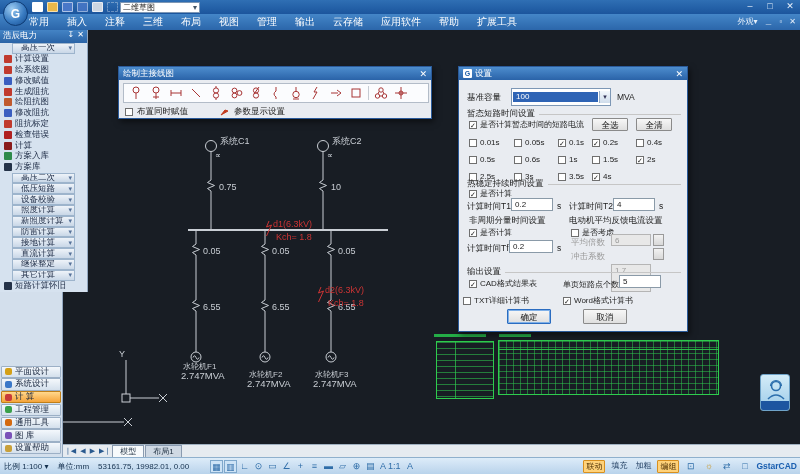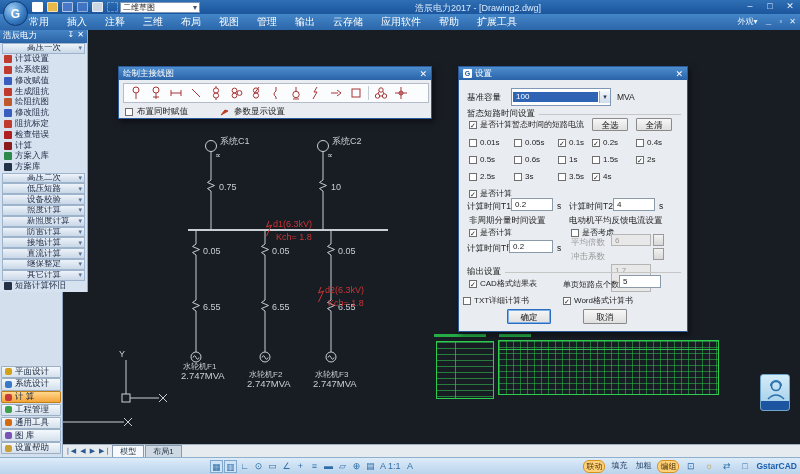--- a/index.html
+++ b/index.html
@@ -18,21 +18,21 @@
 .winbtns span{width:14px;text-align:center}
 .menu-items{display:flex;gap:0;margin-left:20px}
 .mi{color:#fff;font-size:10px;padding:2px 9px;cursor:default}
 .tb2-right{position:absolute;right:4px;top:16px;display:flex;gap:7px;color:#e6effa;font-size:8px;align-items:center}
 
 .palette{position:absolute;left:0;top:30px;width:88px;height:262px;background:#d6e2ef;border-right:1px solid #92a7bf;z-index:4}
 .phead{height:13px;background:linear-gradient(#4484c5,#2a63a6);color:#fff;font-size:8.5px;display:flex;align-items:flex-start;padding:0 3px}
 .phead .sp{flex:1}
 .phead i{font-style:normal;font-size:8px;margin-left:3px}
 .prow{height:10.8px;display:flex;align-items:center;font-size:8.5px;color:#1c2a44;overflow:hidden}
-.pg{margin:0 2px;background:linear-gradient(#eef3f9,#c9d7e7);border:1px solid #9db4cc;padding-left:24px}
+.pg{margin:0 12px;background:linear-gradient(#eef3f9,#c9d7e7);border:1px solid #9db4cc;padding-left:8px}
 .pgl{flex:1}
 .pga{color:#56729a;font-size:7px;margin-right:2px}
 .pi{padding-left:4px;gap:3px}
 .pic{width:8px;height:8px;border-radius:1px;flex:none}
 
 .navcol{position:absolute;left:0;top:292px;width:63px;height:165px;background:#d3dfec;border-right:1px solid #92a7bf;z-index:4;display:flex;flex-direction:column;justify-content:flex-end;padding-bottom:2px}
 .nbtn{height:12.2px;margin:.6px 1px;background:linear-gradient(#f4f8fc,#d4e0ec);border:1px solid #9cb0c6;border-radius:1px;display:flex;align-items:center;gap:3px;font-size:8.5px;color:#16243c;padding-left:3px}
 .nbtn.on{background:linear-gradient(#ffd88e,#f5a43a);border-color:#c07f18}
 .nic{width:7px;height:7px;border-radius:2px;flex:none}
 
@@ -86,21 +86,21 @@
 .tnav{color:#2a5a8f;font-size:7px;padding:0 2px}
 .tab{padding:0 7px;height:12px;line-height:12px;border:1px solid #8a9bb0;border-bottom:none;background:#cfd9e4;margin-right:1px}
 .tab.on{background:#f7fafc;font-weight:normal}
 .status{position:absolute;left:0;top:457px;width:800px;height:17px;background:linear-gradient(#ddecf9,#b9d3eb);border-top:1px solid #8fb0cd;z-index:5;display:flex;align-items:center;font-size:8px;color:#14304e}
 .st-left{display:flex;gap:9px;margin-left:4px;align-items:center}
 .st-icons{position:absolute;left:210px;display:flex;gap:1px;align-items:center}
 .sic{width:13px;height:13px;text-align:center;line-height:13px;color:#2f6da8;font-size:9px}
 .sic.on{background:#cde3f6;border:1px solid #7fa8cc}
 .st-right{position:absolute;right:3px;display:flex;gap:5px;align-items:center}
 .tg{padding:0 2px;color:#1c3a5e}
-.tg.on{background:#ffd27a;border:1px solid #d89020;border-radius:6px;color:#4a2c00}
+.tg.on{background:#ffd27a;border:1px solid #d89020;border-radius:1px;color:#4a2c00}
 .brand{color:#1a5fb0;font-weight:bold;font-size:8.5px}
 </style>
 </head>
 <body>
 
 <div class="screen">
 
   <div class="tb1">
     <div class="qat">
       <span class="qi" style="background:#fff"></span>
@@ -108,21 +108,20 @@
       <span class="qi" style="background:#4a78c8"></span>
       <span class="qi" style="background:#4a78c8;opacity:.8"></span>
       <span class="qi" style="background:#ccd6e2"></span>
       <span class="qi" style="background:none;border-style:dashed;opacity:.6"></span>
       <span class="qi" style="background:none;border-style:dashed;opacity:.45"></span>
     </div>
     <div class="combo-ws">
       <span>二维草图</span>
       <span style="color:#456">▾</span>
     </div>
-    <span class="wtitle">浩辰电力2017 - [Drawing2.dwg]</span>
     <div class="winbtns">
       <span>–</span>
       <span>□</span>
       <span>✕</span>
     </div>
   </div>
   <div class="logo">G</div>
 
   <div class="tb2">
     <div class="menu-items" id="menu-items">
@@ -512,20 +511,24 @@
         <span class="cbw"><i class="cb"></i>0.6s</span>
         <span class="cbw"><i class="cb"></i>1s</span>
         <span class="cbw"><i class="cb"></i>1.5s</span>
         <span class="cbw"><i class="cb ck"></i>2s</span>
         <span class="cbw"><i class="cb"></i>2.5s</span>
         <span class="cbw"><i class="cb"></i>3s</span>
         <span class="cbw"><i class="cb"></i>3.5s</span>
         <span class="cbw"><i class="cb ck"></i>4s</span>
       </div>
 
+    <div class="grp" style="left:8px;top:111px;width:214px">
+        <span>热稳定持续时间设置</span>
+        <span class="ln"></span>
+      </div>
     <span class="cbw abs" style="left:10px;top:121px">
         <i class="cb ck"></i>
         <span>是否计算</span>
       </span>
     <span class="lbl" style="left:8px;top:134px">计算时间T1</span>
     <div class="fld" style="left:52px;top:131px;width:42px;height:13px">0.2</div>
     <span class="lbl" style="left:98px;top:134px">s</span>
     <span class="lbl" style="left:110px;top:134px">计算时间T2</span>
     <div class="fld" style="left:154px;top:131px;width:42px;height:13px">4</div>
     <span class="lbl" style="left:200px;top:134px">s</span>
@@ -580,20 +583,25 @@
   <div class="tabstrip">
     <span class="tnav">❘◀</span>
     <span class="tnav">◀</span>
     <span class="tnav">▶</span>
     <span class="tnav">▶❘</span>
     <span class="tab on">模型</span>
     <span class="tab">布局1</span>
   </div>
 
   <div class="status">
+    <div class="st-left">
+      <span><span>比例 1:100</span> ▾</span>
+      <span>单位:mm</span>
+      <span>53161.75, 19982.01, 0.00</span>
+    </div>
     <div class="st-icons">
       <span class="sic on">▦</span>
       <span class="sic on">▥</span>
       <span class="sic">∟</span>
       <span class="sic">⊙</span>
       <span class="sic">▭</span>
       <span class="sic">∠</span>
       <span class="sic">+</span>
       <span class="sic">≡</span>
       <span class="sic">▬</span>

